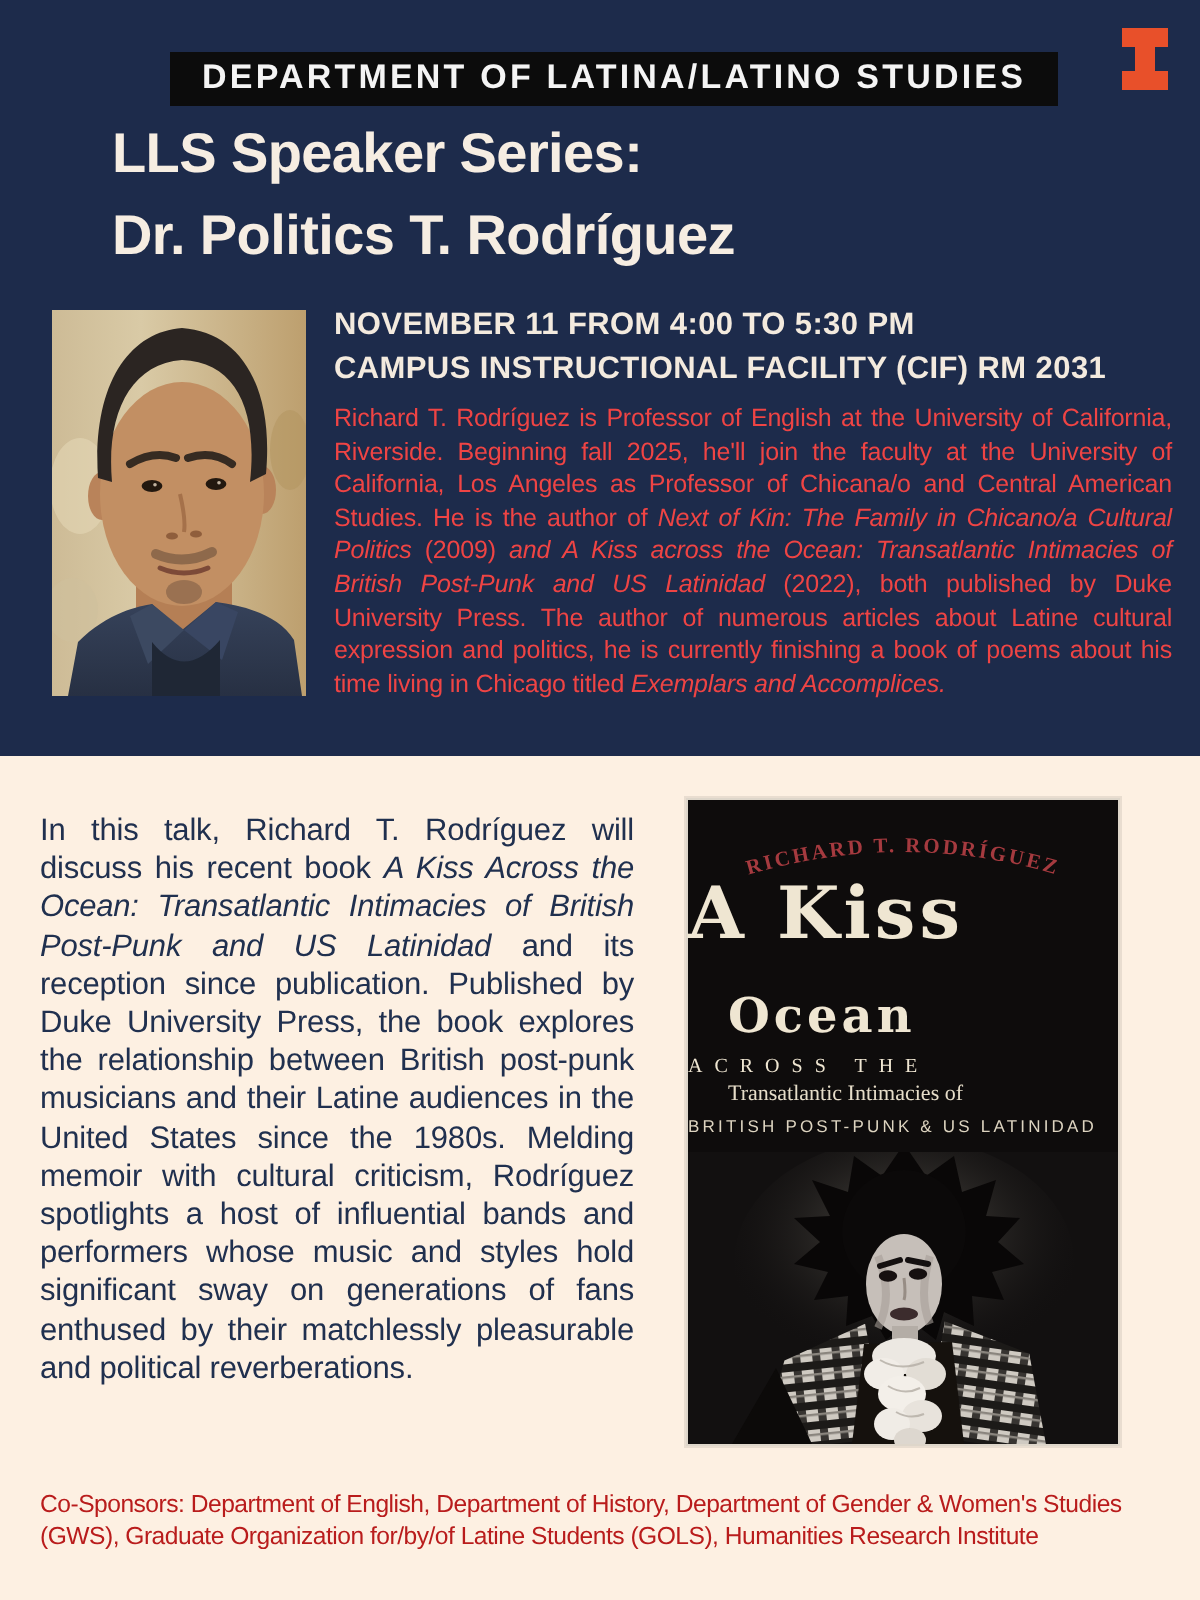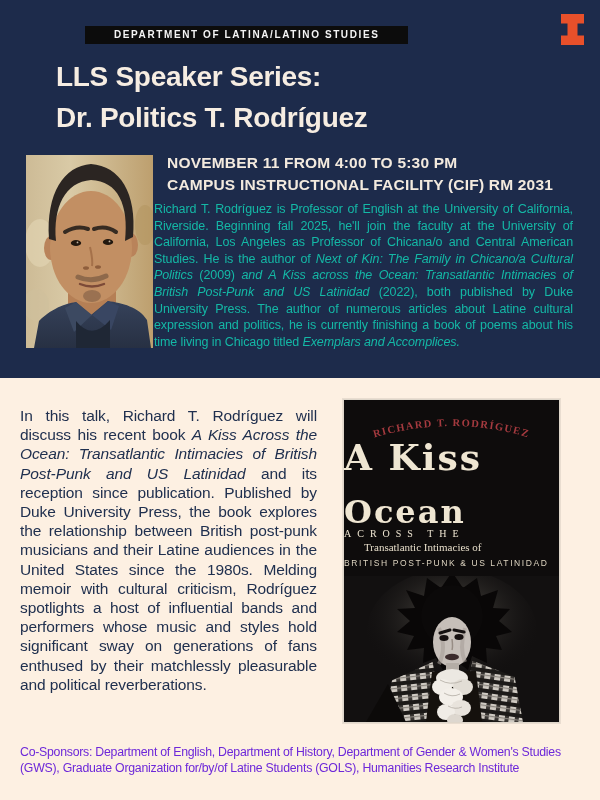--- a/index.html
+++ b/index.html
@@ -4,52 +4,52 @@
 <style>
   * { margin:0; padding:0; box-sizing:border-box; }
   html,body { width:600px; }
   body { font-family:"Liberation Sans", sans-serif; }
   .flyer { position:relative; width:600px; height:800px; background:#fdf0e2; overflow:hidden; }
 
   
   .navy { position:absolute; left:0; top:0; width:600px; height:378px; background:#1d2b4b; }
 
   .badge { position:absolute; left:85px; top:26px; background:#0c0c0c; color:#f4f4f4;
-           font-size:10px; font-weight:bold; letter-spacing:1.6px; padding:3px 29px 4px; white-space:nowrap; }
+           font-size:17px; font-weight:bold; letter-spacing:1.6px; padding:3px 16px 4px; white-space:nowrap; }
 
   .block-i { position:absolute; left:561px; top:14px; width:23px; height:31px; }
 
   .title { position:absolute; left:56px; top:56px; color:#f6ede2; font-weight:bold;
            font-size:28px; line-height:41px; letter-spacing:-0.3px; }
 
   .headshot { position:absolute; left:26px; top:155px; width:127px; height:193px; }
 
   .event-lines { position:absolute; left:167px; top:152px; color:#f3ead e0; }
   .event-line { color:#f3eade; font-weight:bold; font-size:15.5px; line-height:22px; letter-spacing:0.2px; white-space:nowrap; }
 
-  .bio { position:absolute; left:154px; top:201px; width:419px; color:#14b8a6;
+  .bio { position:absolute; left:167px; top:201px; width:419px; color:#ef4444;
          font-size:12.5px; line-height:16.6px; text-align:justify; letter-spacing:-0.1px; }
   .bio i, .talk i { font-style:italic; }
 
   
   .talk { position:absolute; left:20px; top:406px; width:297px; color:#20304f;
           font-size:15.5px; line-height:19.2px; text-align:justify; letter-spacing:-0.1px; }
 
   .book { position:absolute; left:343px; top:399px; width:217px; height:324px;
           background:#0e0c0c; border:1px solid #ded6ca; box-shadow:0 0 0 1px rgba(0,0,0,0.08); }
   .book-author-arc { position:absolute; left:0; top:4px; width:215px; height:40px; }
   .bc-text { position:absolute; left:0; width:215px; text-align:left; color:#efe6d2; }
   .bc-kiss   { top:36px;  font-family:"DejaVu Serif", serif; font-weight:bold; font-size:36px; letter-spacing:2px; }
   .bc-across { top:80px;  font-size:10px; letter-spacing:6px; font-family:"Liberation Serif", serif;margin-top:48px; }
-  .bc-ocean  { top:93px;  font-family:"DejaVu Serif", serif; font-weight:bold; font-size:32px; letter-spacing:2px; }
+  .bc-ocean  { top:93px;  font-family:"DejaVu Serif", serif; font-weight:bold; font-size:24px; letter-spacing:2px;padding-left:20px; }
   .bc-sub1   { top:141px; font-family:"Liberation Serif", serif; font-size:11px; color:#e6ddc9;padding-left:20px; }
   .bc-sub2   { top:158px; font-family:Liberation Sans, sans-serif; font-size:8.5px; letter-spacing:1.6px; color:#ddd4c0; }
   .bc-photo  { position:absolute; left:0; bottom:0; width:215px; height:146px; }
 
-  .footer { position:absolute; left:20px; top:745px; width:568px; color:#6d28d9;
+  .footer { position:absolute; left:20px; top:745px; width:568px; color:#b91c1c;
             font-size:12.3px; line-height:15.5px; letter-spacing:-0.25px; }
 </style>
 </head>
 <body>
 
 <div class="flyer">
 
   <div class="navy">
 
     <div class="badge">DEPARTMENT OF LATINA/LATINO STUDIES</div>

